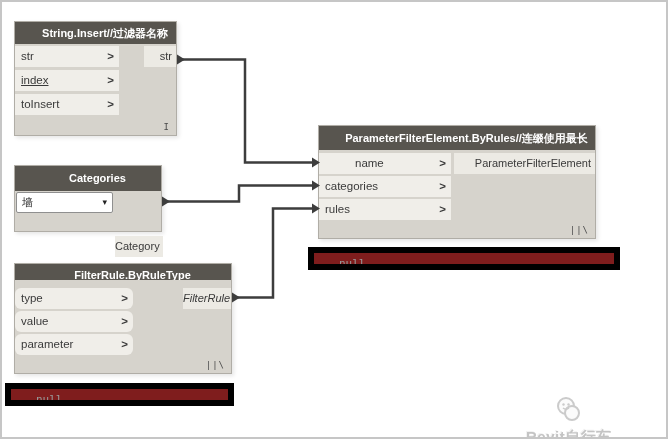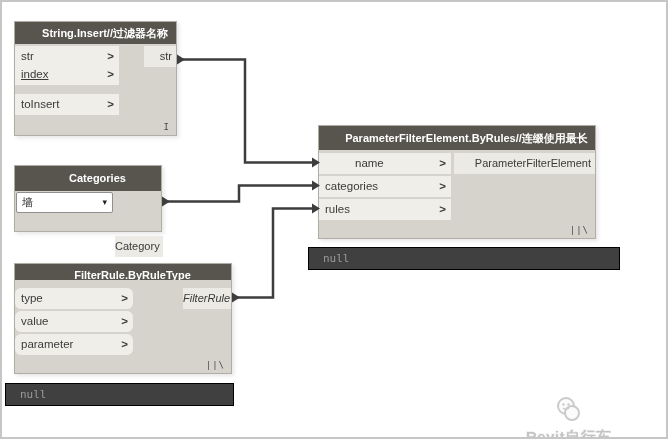--- a/index.html
+++ b/index.html
@@ -26,29 +26,29 @@
   }
   .out-chip{
     position:absolute;background:#eceae4;height:21px;line-height:21px;
     font-size:11px;color:#3a3a3a;text-align:right;padding-right:4px;box-sizing:border-box;
   }
   .lacing{
     position:absolute;right:6px;bottom:3px;font-family:"DejaVu Sans Mono","Liberation Mono",monospace;
     font-size:9px;color:#4a4a4a;letter-spacing:1px;
   }
   .null-box{
-    position:absolute;background:#404040;border:1px solid #000000;
+    position:absolute;background:#7f1d1d;border:6px solid #000000;
     font-family:"DejaVu Sans Mono","Liberation Mono",monospace;font-size:11px;
-    color:#9a9a9a;line-height:21px;padding-left:14px;box-sizing:border-box;overflow:hidden;
+    color:#9a9a9a;line-height:21px;padding-left:25px;box-sizing:border-box;overflow:hidden;
   }
   
   #node-string-insert{left:12px;top:19px;width:163px;height:115px;}
   #node-string-insert .node-header{height:22px;line-height:22px;}
   #node-string-insert .in-row{width:104px;}
-  #n1-r0{top:24px;} #n1-r1{top:42px;text-decoration:underline;} #n1-r2{top:72px;}
+  #n1-r0{top:24px;} #n1-r1{top:48px;text-decoration:underline;} #n1-r2{top:72px;}
   #out-str{right:0;top:24px;width:32px;}
   
   #node-categories{left:12px;top:163px;width:148px;height:67px;}
   #node-categories .node-header{height:25px;line-height:25px;}
   .dropdown{
     position:absolute;left:1px;top:26px;width:97px;height:21px;background:#ffffff;
     border:1px solid #8f8f8f;border-radius:2px;font-size:11px;line-height:19px;
     padding-left:5px;box-sizing:border-box;color:#1a1a1a;
   }
   .dropdown-arrow{position:absolute;right:5px;top:0;font-size:9px;line-height:19px;color:#222;}

